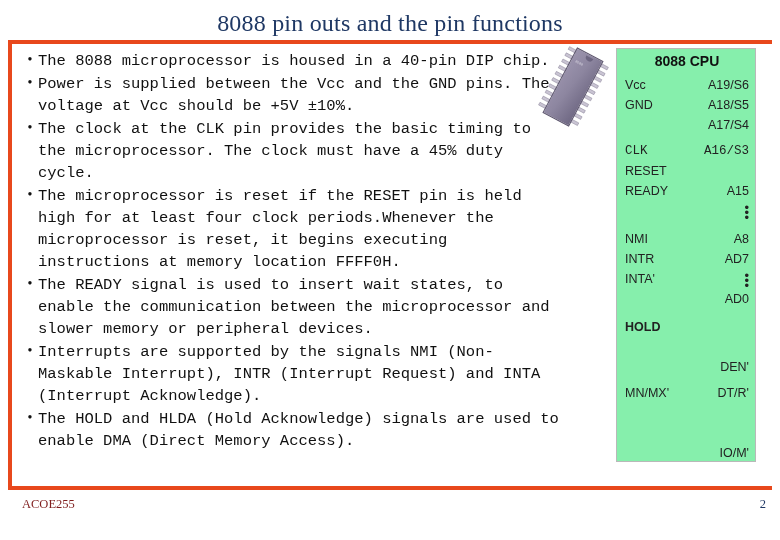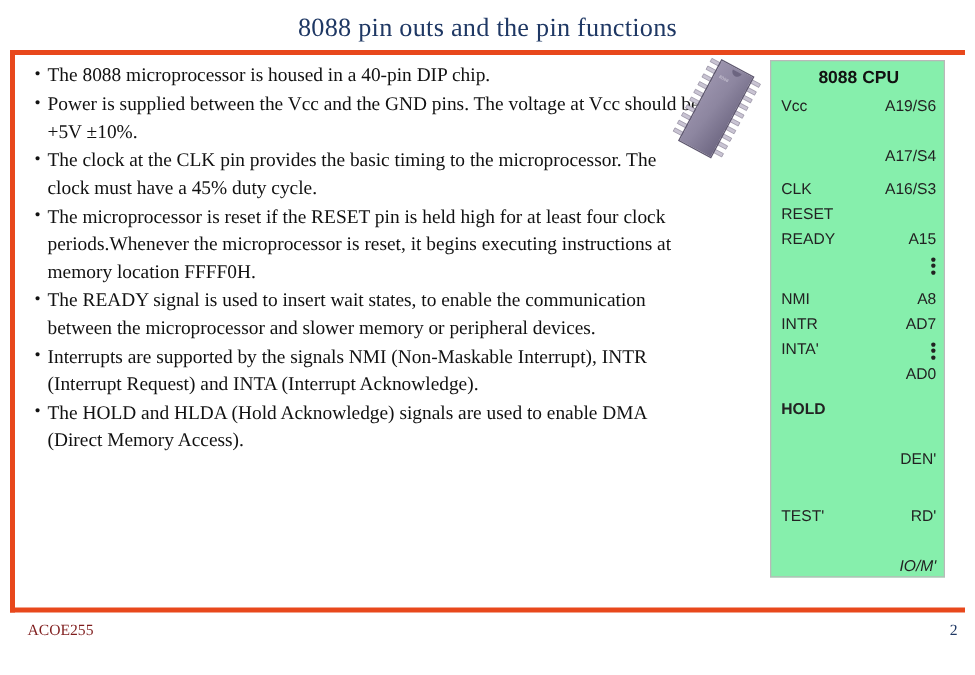--- a/index.html
+++ b/index.html
@@ -19,21 +19,21 @@
     left: 0; top: 0;
     width: 780px;
     height: 540px;
   }
   .title {
     position: absolute;
     left: 0;
     top: 10px;
     width: 780px;
     text-align: center;
-    font-size: 21px;
+    font-size: 24px;
     color: #1f3864;
     font-family: "Liberation Serif", serif;
     letter-spacing: 0.2px;
   }
   .rule-top {
     position: absolute;
     left: 8px;
     top: 40px;
     width: 764px;
     height: 4px;
@@ -70,20 +70,21 @@
   }
   .bullet .dot {
     width: 16px;
     flex: 0 0 16px;
     text-align: center;
     font-size: 14px;
     line-height: 1.42;
   }
   .bullet .txt {
     flex: 1 1 auto;
+    font-family: Liberation Mono, monospace;
   }
 
   
   .cpu-box {
     position: absolute;
     left: 616px;
     top: 48px;
     width: 140px;
     height: 414px;
     background: #86efac;
@@ -261,24 +262,28 @@
       <div class="chip-text">8088</div>
     </div>
   </div>
 
   <div class="cpu-box">
     <div class="cpu-title">8088 CPU</div>
   <div class="pinrow" style="top: 26px;">
         <span class="left">Vcc</span>
         <span class="right">A19/S6</span>
       </div>
+      <div class="pinrow" style="top: 46px;">
+        <span class="left">GND</span>
+        <span class="right">A18/S5</span>
+      </div>
       <div class="pinrow" style="top: 66px;">
         <span class="right">A17/S4</span>
       </div>
-      <div class="pinrow" style="top: 92px;">
+      <div class="pinrow" style="top: 92px; font-family: Liberation Mono, monospace;">
         <span class="left">CLK</span>
         <span class="right">A16/S3</span>
       </div>
       <div class="pinrow" style="top: 112px;">
         <span class="left">RESET</span>
       </div>
       <div class="pinrow" style="top: 132px;">
         <span class="left">READY</span>
         <span class="right">A15</span>
       </div>
@@ -299,24 +304,24 @@
       </div>
       <div class="pinrow" style="top: 240px;">
         <span class="right">AD0</span>
       </div>
       <div class="pinrow" style="top: 268px; font-weight: bold;">
         <span class="left">HOLD</span>
       </div>
       <div class="pinrow" style="top: 308px;">
         <span class="right">DEN'</span>
       </div>
-      <div class="pinrow" style="top: 354px;">
-        <span class="left">TEST'</span>
-        <span class="right">RD'</span>
-      </div>
-      <div class="pinrow" style="top: 394px; font-style: italic;">
+      <div class="pinrow" style="top: 334px;">
+        <span class="left">MN/MX'</span>
+        <span class="right">DT/R'</span>
+      </div>
+      <div class="pinrow" style="top: 394px;">
         <span class="right">IO/M'</span>
       </div>
     </div>
 
   <div class="footer-left">ACOE255</div>
   <div class="footer-right">2</div>
 </div>
 
 </body></html>

